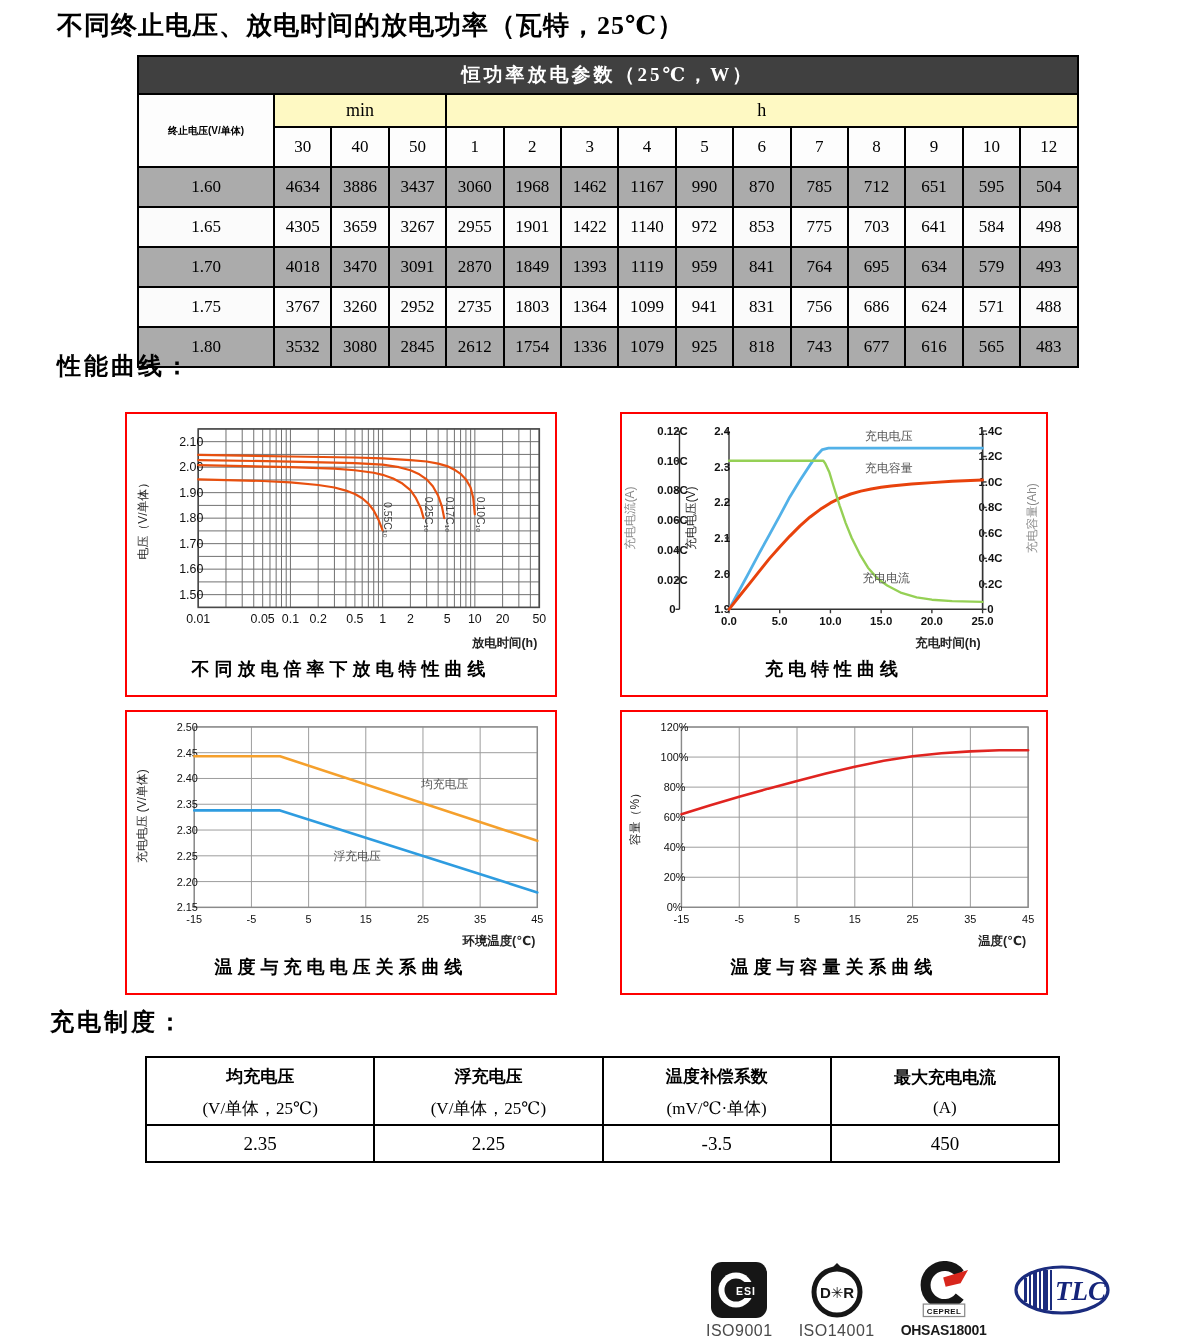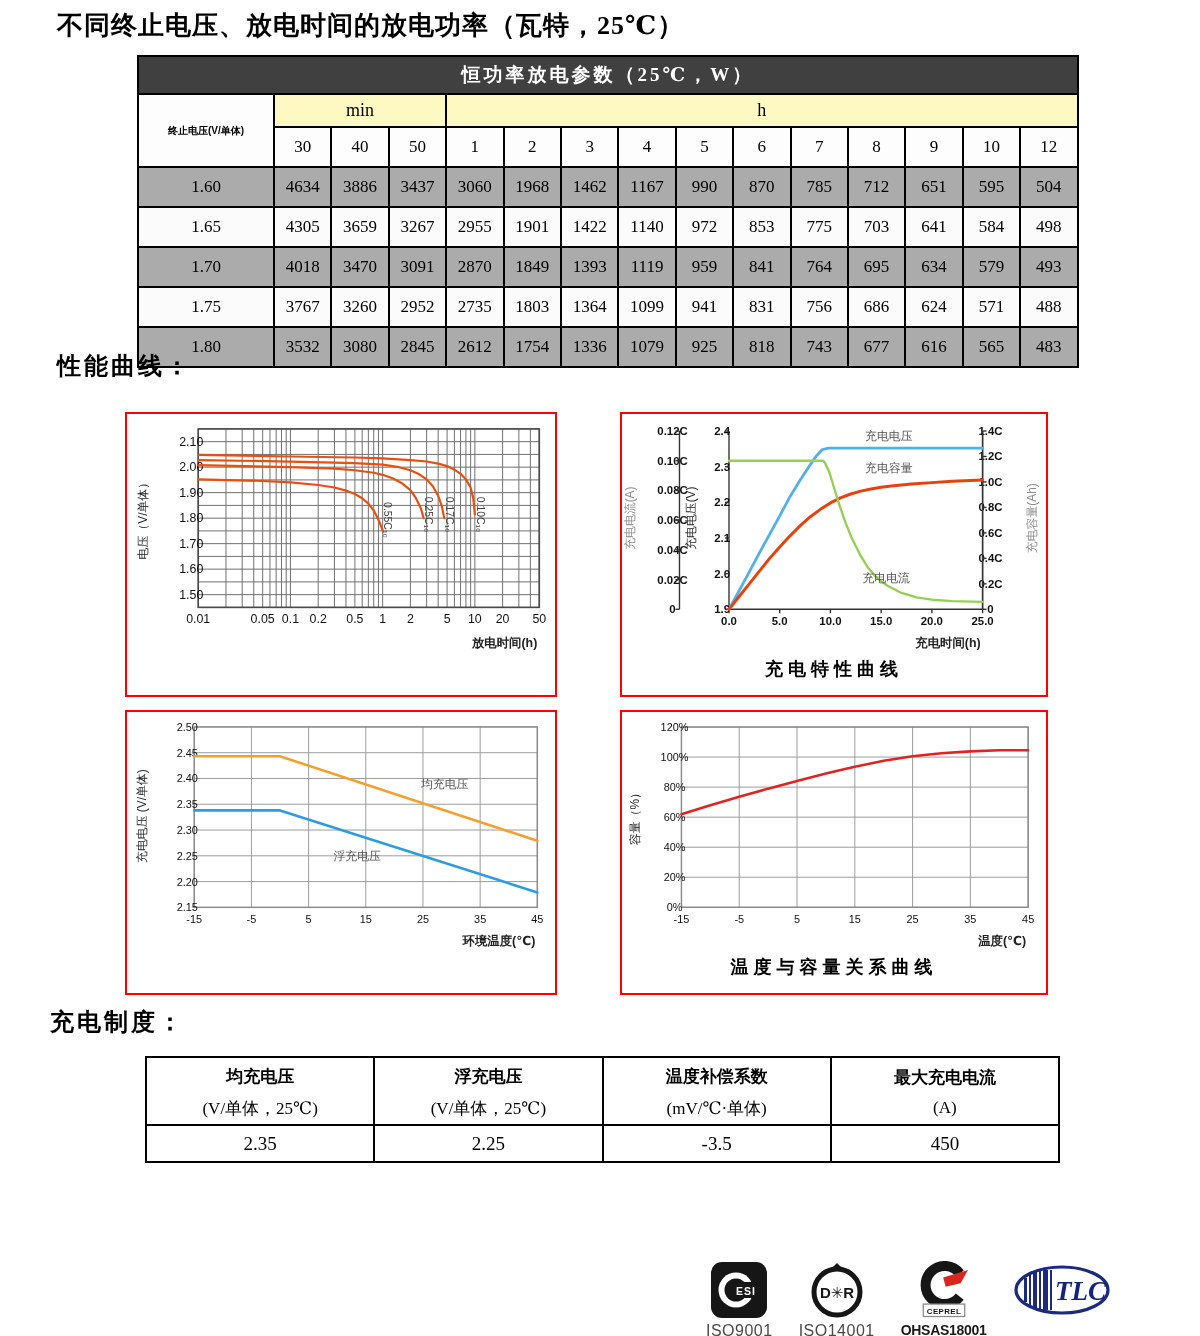--- a/index.html
+++ b/index.html
@@ -281,20 +281,21 @@
           <text x="410" y="230" class="atitle xtitle">放电时间(h)</text>
           <polyline points="68.0,36.2 161.0,37.8 226.0,38.8 254.0,39.8 282.0,41.4 298.4,42.9 310.0,45.0 319.0,47.5 326.4,51.1 332.6,55.3 338.0,60.9 342.7,69.1 345.3,79.4 347.0,96.1" fill="none" stroke="#e8500f" stroke-width="2.2" stroke-linejoin="round" stroke-linecap="round"></polyline>
           <polyline points="68.0,41.4 161.0,42.9 226.0,44.5 254.0,46.0 270.4,48.6 282.0,51.7 291.0,55.8 298.4,60.9 304.6,67.9 310.0,77.4 313.8,88.4 316.1,100.0" fill="none" stroke="#e8500f" stroke-width="2.2" stroke-linejoin="round" stroke-linecap="round"></polyline>
           <polyline points="68.0,46.5 161.0,48.6 205.4,50.1 226.0,51.7 245.0,54.2 254.0,56.3 264.6,60.1 273.0,64.5 282.0,71.7 287.6,79.9 292.6,90.2 295.3,100.0" fill="none" stroke="#e8500f" stroke-width="2.2" stroke-linejoin="round" stroke-linecap="round"></polyline>
           <polyline points="68.0,60.9 133.0,62.5 161.0,64.0 189.0,66.6 205.4,69.1 217.0,72.2 226.0,75.6 233.4,79.9 239.6,85.3 245.0,92.3 249.7,101.3 254.0,112.3" fill="none" stroke="#e8500f" stroke-width="2.2" stroke-linejoin="round" stroke-linecap="round"></polyline>
           <text x="255.13600000000002" y="101.8" class="ann small" text-anchor="start" transform="rotate(90 255.13600000000002 101.8)">0.55C₁₀</text>
           <text x="296.41600000000005" y="96.39999999999999" class="ann small" text-anchor="start" transform="rotate(90 296.41600000000005 96.39999999999999)">0.25C₁₀</text>
           <text x="317.744" y="96.39999999999999" class="ann small" text-anchor="start" transform="rotate(90 317.744 96.39999999999999)">0.17C₁₀</text>
           <text x="349.048" y="96.39999999999999" class="ann small" text-anchor="start" transform="rotate(90 349.048 96.39999999999999)">0.10C₁₀</text>
         </svg>
+      <div class="caption">不同放电倍率下放电特性曲线</div>
     </div>
     <div class="chart-box">
       <svg viewBox="0 0 424 236">
           <line x1="106" y1="12" x2="106" y2="192" class="axisline"></line>
           <line x1="106" y1="192" x2="362" y2="192" class="axisline"></line>
           <line x1="362" y1="12" x2="362" y2="192" class="axisline"></line>
           <text x="106" y="208" class="tick b">0.0</text>
           <line x1="106" y1="192" x2="106" y2="196" class="axisline"></line>
           <text x="157.2" y="208" class="tick b">5.0</text>
           <line x1="157.2" y1="192" x2="157.2" y2="196" class="axisline"></line>
@@ -396,20 +397,21 @@
           <text x="57" y="66.00000000000003" class="tick " text-anchor="end">2.40</text>
           <text x="57" y="39.99999999999991" class="tick " text-anchor="end">2.45</text>
           <text x="57" y="14" class="tick " text-anchor="end">2.50</text>
           <text x="15" y="100" class="atitle " transform="rotate(-90 15 100)">充电电压 (V/单体)</text>
           <text x="408" y="230" class="atitle xtitle">环境温度(℃)</text>
           <polyline points="64.0,39.6 150.5,39.6 410.0,124.9" fill="none" stroke="#f5a02c" stroke-width="2.6" stroke-linejoin="round" stroke-linecap="round"></polyline>
           <polyline points="64.0,94.2 150.5,94.2 410.0,176.9" fill="none" stroke="#2e9ce0" stroke-width="2.6" stroke-linejoin="round" stroke-linecap="round"></polyline>
           <text x="316.58" y="71.88" class="ann " text-anchor="middle" fill="#595959">均充电压</text>
           <text x="228.35" y="144.68" class="ann " text-anchor="middle" fill="#595959">浮充电压</text>
         </svg>
+      <div class="caption">温度与充电电压关系曲线</div>
     </div>
     <div class="chart-box">
       <svg viewBox="0 0 424 236">
           <line x1="58" y1="10" x2="58" y2="192" class="grid g2"></line>
           <line x1="116.33333333333334" y1="10" x2="116.33333333333334" y2="192" class="grid g2"></line>
           <line x1="174.66666666666669" y1="10" x2="174.66666666666669" y2="192" class="grid g2"></line>
           <line x1="233" y1="10" x2="233" y2="192" class="grid g2"></line>
           <line x1="291.33333333333337" y1="10" x2="291.33333333333337" y2="192" class="grid g2"></line>
           <line x1="349.6666666666667" y1="10" x2="349.6666666666667" y2="192" class="grid g2"></line>
           <line x1="408" y1="10" x2="408" y2="192" class="grid g2"></line>

